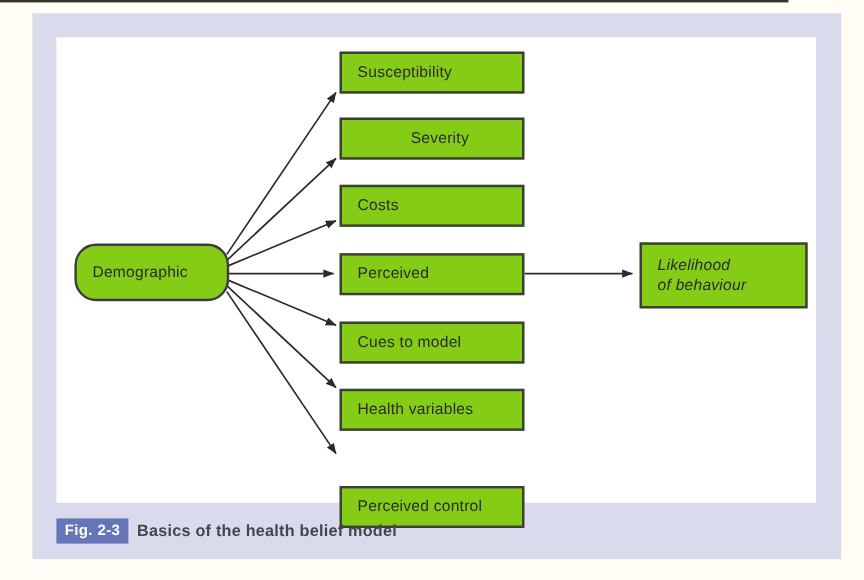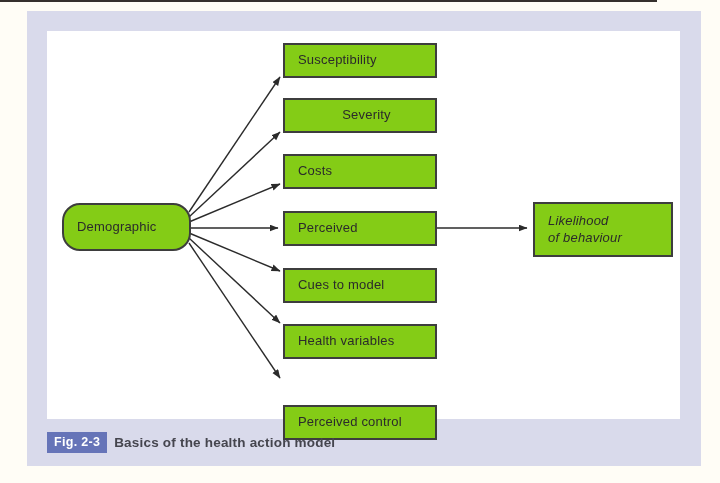--- a/index.html
+++ b/index.html
@@ -109,14 +109,14 @@
   <span class="lbl">Perceived control</span>
 </div>
 
 <div class="node node-outcome">
   <span class="lbl">Likelihood</span>
   <span class="lbl">of behaviour</span>
 </div>
 
 <div class="caption-row">
   <span class="caption-badge">Fig. 2-3</span>
-  <span class="caption-text">Basics of the health action model</span>
+  <span class="caption-text">Basics of the health belief model</span>
 </div>
 
 </body></html>

